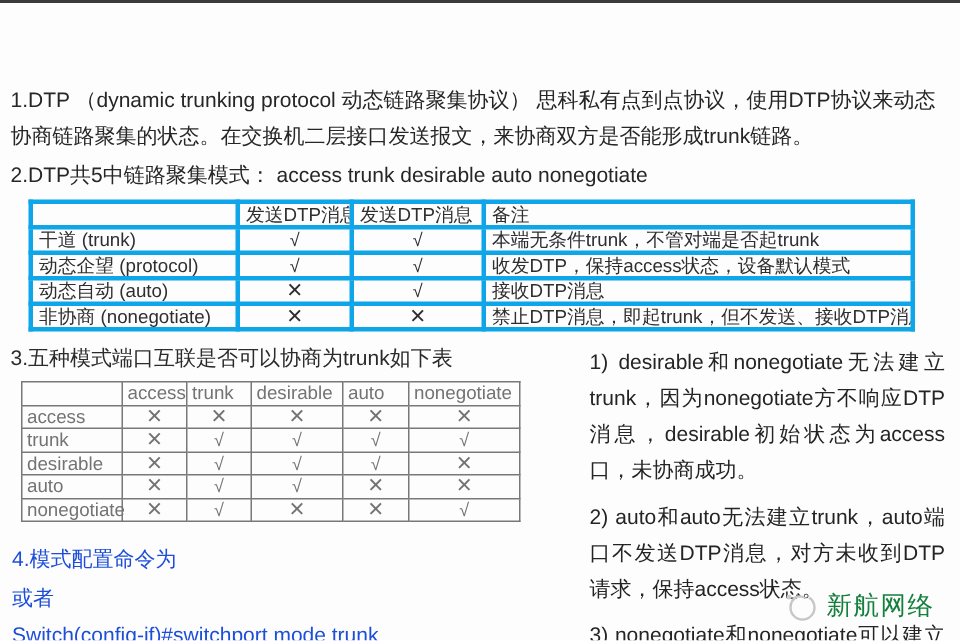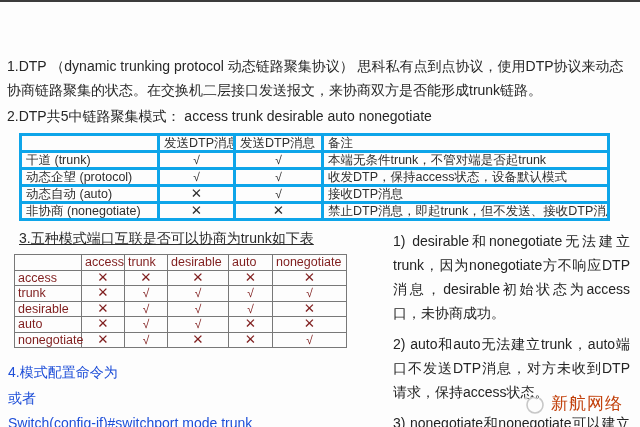--- a/index.html
+++ b/index.html
@@ -49,33 +49,33 @@
   .t1 .c0 { width: 138px; }
   .t1 .c1 { width: 76px; }
   .t1 .c2 { width: 88px; }
   .t1 .c3 { width: 286px; }
 
   
   .cols { display: flex; margin-top: 4px; }
   .col-left { width: 378px; }
   .col-right { width: 249px; padding: 4px 4px 0 8px; }
 
-  .s3-title { font-size: 14px; line-height: 22px; margin: 2px 0 5px 12px; text-decoration: underline; }
+  .s3-title { font-size: 14px; line-height: 22px; margin: 2px 0 5px 0; }
 
   .t2 { width: 332px; margin-left: 7px; }
   .t2 th, .t2 td {
     border: 1px solid #787878;
     font-size: 12.5px;
     font-weight: 400;
     height: 15.5px;
     padding: 0 3px;
     text-align: left;
     white-space: nowrap;
     line-height: 14px;
-    color: #7f1d1d;
+    color: #737373;
   }
   .t2 .c0 { width: 67px; }
   .t2 .c1 { width: 43px; }
   .t2 .c2 { width: 43px; }
   .t2 .c3 { width: 61px; }
   .t2 .c4 { width: 44px; }
   .t2 .c5 { width: 74px; }
 
   td.mark { text-align: center; font-size: 12px; }
   td.mark.x { font-weight: 700; font-size: 13.5px; }
@@ -86,21 +86,21 @@
   .notes { font-size: 14px; line-height: 24px; text-align: justify; color: #242424; }
   .notes p { margin-bottom: 7px; }
 
   .watermark {
     position: absolute;
     right: 17px;
     bottom: 12px;
     display: flex;
     align-items: center;
     gap: 5px;
-    color: #c2410c;
+    color: #15803d;
     font-size: 17px;
     letter-spacing: 1px;
     user-select: none;
   }
   .watermark svg { display: block; }
 </style>
 </head>
 <body>
 
 <div class="page">

